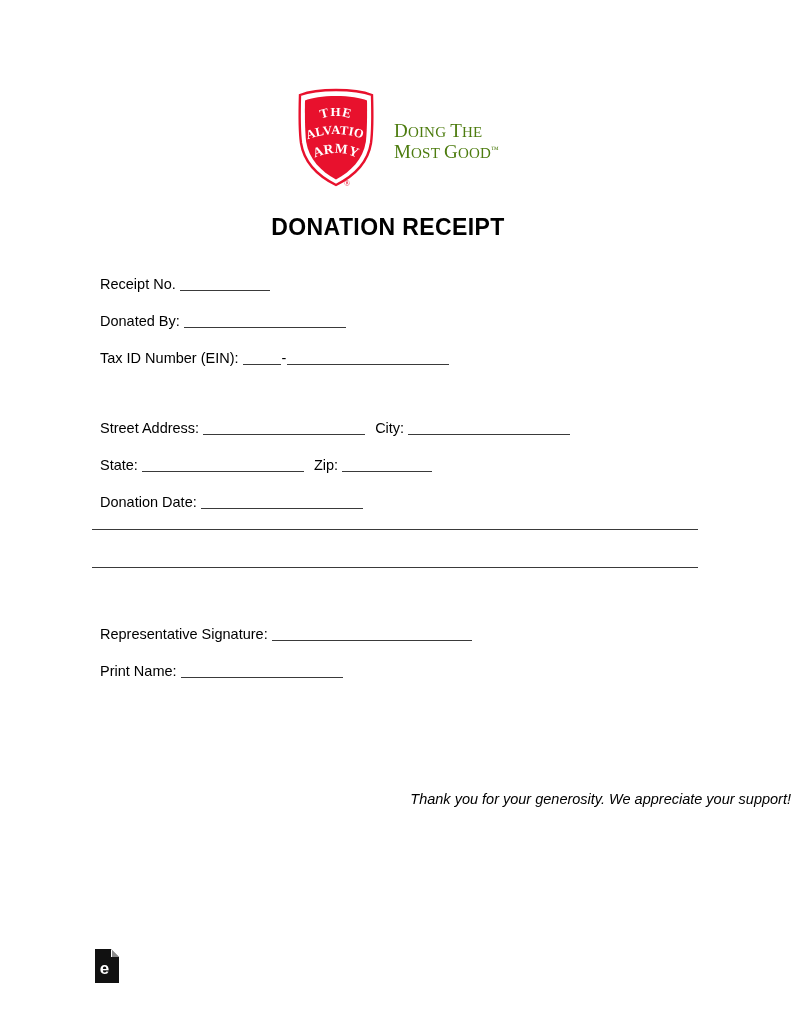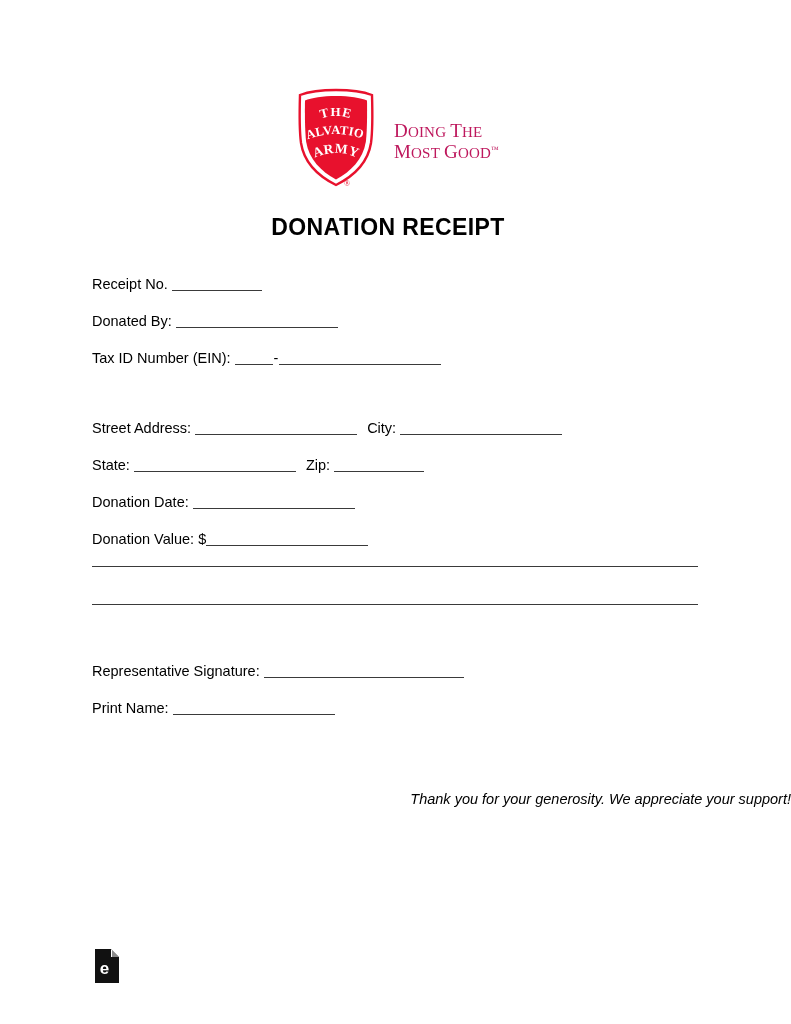--- a/index.html
+++ b/index.html
@@ -53,21 +53,21 @@
     left: 52px;
     top: 92px;
     font-size: 8px;
     line-height: 8px;
     color: #E8112D;
     font-family: "Liberation Serif", serif;
   }
   .tagline {
     margin-top: 4px;
     font-family: "Liberation Serif", serif;
-    color: #be185d;
+    color: #4d7c0f;
     line-height: 1.08;
     letter-spacing: 0.2px;
   }
   .tagline .tl-row {
     display: block;
     white-space: nowrap;
   }
   .tagline .cap {
     font-size: 19px;
     font-weight: 400;
@@ -107,20 +107,21 @@
     align-items: flex-end;
     white-space: nowrap;
     height: 21px;
     margin-bottom: 16px;
   }
   .frow.gap-after {
     margin-bottom: 49px;
   }
   .lbl {
     flex: 0 0 auto;
+    margin-left: 8px;
   }
   .rule {
     flex: 0 0 auto;
     border-bottom: 1.4px solid #3a3a3a;
     height: 14px;
     margin-left: 4px;
   }
   .rule.tight {
     margin-left: 0;
   }
@@ -244,24 +245,20 @@
       <span class="rule r-160"></span>
       <span class="lbl" style="margin-left:10px;">Zip:</span>
       <span class="rule r-90"></span>
     </div>
 
     <div class="frow">
       <span class="lbl">Donation Date:</span>
       <span class="rule r-160"></span>
     </div>
 
-    <div class="frow">
-      <span class="lbl">Donation Value: $</span>
-      <span class="rule r-160 tight"></span>
-    </div>
 
 
     <div class="cont-rule first"></div>
     <div class="cont-rule"></div>
 
     <div class="sig-gap"></div>
 
     <div class="frow">
       <span class="lbl">Representative Signature:</span>
       <span class="rule r-200"></span>

